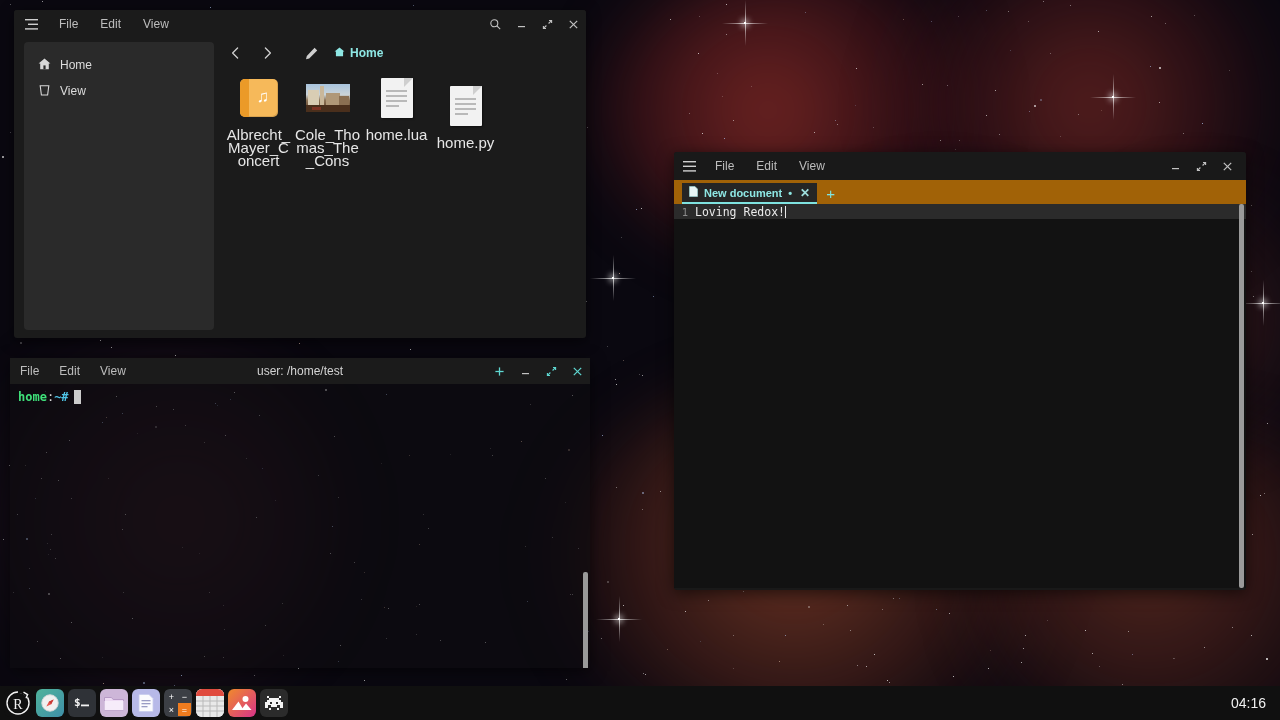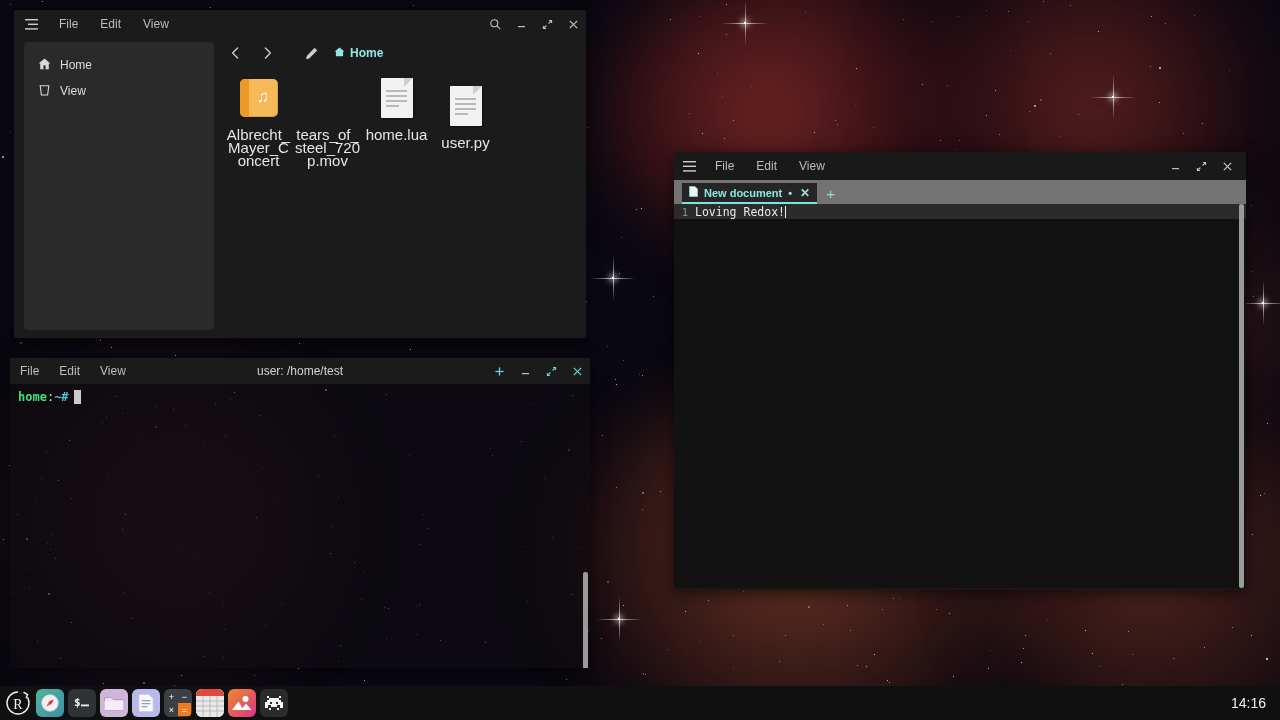--- a/index.html
+++ b/index.html
@@ -129,21 +129,21 @@
   }
 
   
   #editor {
     left: 674px; top: 152px; width: 572px; height: 438px;
     background: #191919; border-radius: 3px;
     box-shadow: 0 3px 16px rgba(0,0,0,.6);
   }
   #ed-tabs {
     display: flex; align-items: flex-end; height: 24px;
-    background: #737373; padding-left: 8px;
+    background: #a16207; padding-left: 8px;
   }
   #ed-tab {
     display: flex; align-items: center; gap: 6px; height: 21px;
     padding: 0 7px 0 7px; background: #252525;
     border-bottom: 2px solid #7fe3e0; font-size: 11px; color: #8ee7e4;
     font-weight: bold;
   }
   #ed-tab-close { color: #9fdedd; font-size: 12px; margin-left: 2px; }
   #ed-newtab { color: #7fe3e0; font-size: 15px; padding: 0 8px 2px 9px; line-height: 16px; }
   #ed-area { position: relative; height: 384px; background: #121212; }
@@ -822,26 +822,35 @@
 
         <div class="file-cell">
           <div class="file-icon">
             <div class="ico-music">
                 <span class="note">♫</span>
               </div>
           </div>
           <div class="file-label">Albrecht_Mayer_Concert</div>
         </div>
 
-
-
         <div class="file-cell">
-          <div class="file-icon"></div>
-          <div class="file-label">tears_of_steel_720p.mov</div>
+          <div class="file-icon">
+            <div class="ico-thumb" style="background:linear-gradient(to bottom,#a8c4dd 0%,#cbd4d8 38%,#8d7457 58%,#53341f 100%);">
+              <div style="position:absolute;left:2px;top:6px;width:11px;height:16px;background:#d9cdb4;"></div>
+              <div style="position:absolute;left:14px;top:2px;width:4px;height:21px;background:#c9b79a;"></div>
+              <div style="position:absolute;left:20px;top:9px;width:14px;height:13px;background:#b09878;"></div>
+              <div style="position:absolute;left:33px;top:12px;width:10px;height:11px;background:#8a6f52;"></div>
+              <div style="position:absolute;left:0;bottom:0;width:44px;height:7px;background:#4a2f1c;"></div>
+              <div style="position:absolute;left:6px;bottom:2px;width:9px;height:3px;background:#7d3324;"></div>
+            </div>
+          </div>
+          <div class="file-label">Cole_Thomas_The_Cons</div>
         </div>
+
+
 
         <div class="file-cell">
           <div class="file-icon">
             <div class="ico-doc">
               <div class="ln" style="top:12px;width:21px;"></div>
               <div class="ln" style="top:17px;width:21px;"></div>
               <div class="ln" style="top:22px;width:21px;"></div>
               <div class="ln" style="top:27px;width:13px;"></div>
             </div>
           </div>
@@ -850,21 +859,21 @@
 
         <div class="file-cell" style="margin-top:8px;">
           <div class="file-icon">
             <div class="ico-doc">
               <div class="ln" style="top:12px;width:21px;"></div>
               <div class="ln" style="top:17px;width:21px;"></div>
               <div class="ln" style="top:22px;width:21px;"></div>
               <div class="ln" style="top:27px;width:13px;"></div>
             </div>
           </div>
-          <div class="file-label">user.py</div>
+          <div class="file-label">home.py</div>
         </div>
       </div>
     </div>
   </div>
 </div>
 
 <div class="window" id="terminal">
   <div class="titlebar" style="background:#1b1b1b;position:relative;height:26px;">
     <div class="menu-item" style="line-height:26px;padding:0 10px;">File</div>
     <div class="menu-item" style="line-height:26px;padding:0 10px;">Edit</div>
@@ -1072,14 +1081,14 @@
         <rect x="6" y="14" width="2" height="2"></rect>
           <rect x="14" y="14" width="2" height="2"></rect>
       </g>
       <g fill="#2b2b2b">
           <rect x="7" y="8" width="2" height="2"></rect>
           <rect x="13" y="8" width="2" height="2"></rect>
         </g>
     </svg>
   </div>
 
-  <div id="tb-clock">14:16</div>
+  <div id="tb-clock">04:16</div>
 </div>
 
 </body></html>

